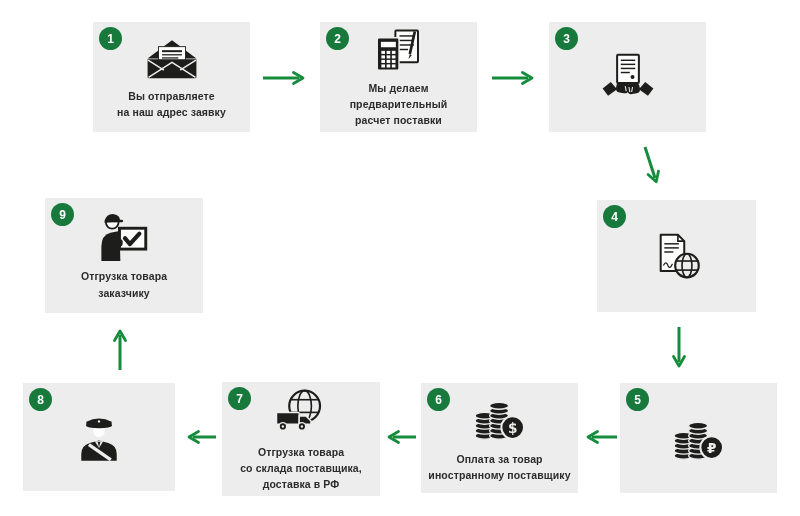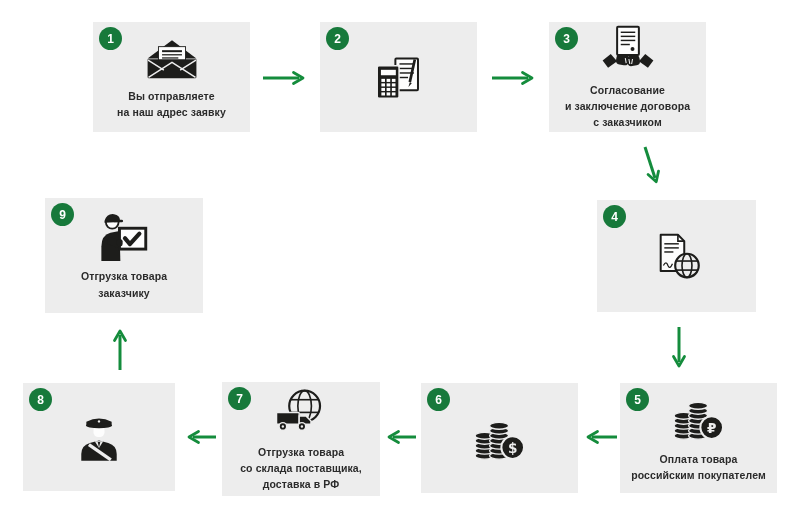--- a/index.html
+++ b/index.html
@@ -90,40 +90,40 @@
           <rect x="18.3" y="32.5" width="4" height="3.4"></rect>
           <rect x="24.1" y="32.5" width="4" height="3.4"></rect>
         <rect x="12.5" y="37.5" width="4" height="3.4"></rect>
           <rect x="18.3" y="37.5" width="4" height="3.4"></rect>
           <rect x="24.1" y="37.5" width="4" height="3.4"></rect>
         <rect x="12.5" y="42.5" width="4" height="3.4"></rect>
           <rect x="18.3" y="42.5" width="4" height="3.4"></rect>
           <rect x="24.1" y="42.5" width="4" height="3.4"></rect>
       </g>
     </svg>
+    <div class="label">Мы делаем
+предварительный
+расчет поставки</div>
   </div>
 
   <div class="step step-3">
     <div class="badge">3</div>
     <svg class="icon" width="58" height="51" viewBox="0 0 64 56">
       <rect x="20" y="3" width="24" height="31" rx="1" fill="#fdfdfd" stroke="#1d1d1b" stroke-width="2.2"></rect>
       <line x1="24" y1="9" x2="40" y2="9" stroke="#1d1d1b" stroke-width="1.6"></line>
       <line x1="24" y1="13.5" x2="40" y2="13.5" stroke="#1d1d1b" stroke-width="1.6"></line>
       <line x1="24" y1="18" x2="40" y2="18" stroke="#1d1d1b" stroke-width="1.6"></line>
       <line x1="24" y1="22.5" x2="34" y2="22.5" stroke="#1d1d1b" stroke-width="1.6"></line>
       <circle cx="37" cy="27.5" r="2.2" fill="#1d1d1b"></circle>
       <polygon points="4,40 13,33 20,41 10,48" fill="#1d1d1b"></polygon>
       <polygon points="60,40 51,33 44,41 54,48" fill="#1d1d1b"></polygon>
       <rect x="19" y="33.5" width="14" height="11.5" rx="4.5" fill="#1d1d1b" transform="rotate(10 26 39)"></rect>
       <rect x="31" y="34.5" width="14" height="11.5" rx="4.5" fill="#1d1d1b" transform="rotate(-10 38 40)"></rect>
       <path d="M29,37.5 l1,5.5 M33,38.5 l1,5.5 M37,38.5 l-1,5.5" stroke="#ededed" stroke-width="1.2" fill="none"></path>
     </svg>
-    <div class="label">Согласование
-и заключение договора
-с заказчиком</div>
   </div>
 
   <div class="step step-4">
     <div class="badge">4</div>
     <svg class="icon" width="58" height="51" viewBox="0 0 64 56">
       <path d="M14,4 h19 l7,7 v33 h-26 Z" fill="#fdfdfd" stroke="#1d1d1b" stroke-width="2.2" stroke-linejoin="round"></path>
       <path d="M33,4 v7 h7" fill="none" stroke="#1d1d1b" stroke-width="1.8"></path>
       <line x1="18" y1="14" x2="34" y2="14" stroke="#1d1d1b" stroke-width="1.6"></line>
       <line x1="18" y1="18.5" x2="34" y2="18.5" stroke="#1d1d1b" stroke-width="1.6"></line>
       <line x1="18" y1="23" x2="28" y2="23" stroke="#1d1d1b" stroke-width="1.6"></line>
@@ -148,22 +148,20 @@
           <ellipse cx="31" cy="41.5" rx="10.5" ry="3.8"></ellipse>
         <ellipse cx="31" cy="36" rx="10.5" ry="3.8"></ellipse>
           <ellipse cx="31" cy="30.5" rx="10.5" ry="3.8"></ellipse>
         <ellipse cx="31" cy="25" rx="10.5" ry="3.8"></ellipse>
           <ellipse cx="31" cy="19.5" rx="10.5" ry="3.8"></ellipse>
         <ellipse cx="31" cy="14" rx="10.5" ry="3.8"></ellipse>
       </g>
       <circle cx="46" cy="38" r="12.5" fill="#1d1d1b" stroke="#ededed" stroke-width="2.2"></circle>
       <text x="46" y="43.5" text-anchor="middle" font-family="DejaVu Sans, sans-serif" font-size="15" font-weight="bold" fill="#ededed">₽</text>
     </svg>
-    <div class="label">Оплата товара
-российским покупателем</div>
   </div>
 
   <div class="step step-6">
     <div class="badge">6</div>
     <svg class="icon" width="58" height="51" viewBox="0 0 64 56">
       <g fill="#1d1d1b" stroke="#ededed" stroke-width="1.5">
         <ellipse cx="15" cy="47" rx="10.5" ry="3.8"></ellipse>
           <ellipse cx="15" cy="41.5" rx="10.5" ry="3.8"></ellipse>
         <ellipse cx="15" cy="36" rx="10.5" ry="3.8"></ellipse>
           <ellipse cx="15" cy="30.5" rx="10.5" ry="3.8"></ellipse>
@@ -172,20 +170,22 @@
           <ellipse cx="31" cy="41.5" rx="10.5" ry="3.8"></ellipse>
         <ellipse cx="31" cy="36" rx="10.5" ry="3.8"></ellipse>
           <ellipse cx="31" cy="30.5" rx="10.5" ry="3.8"></ellipse>
         <ellipse cx="31" cy="25" rx="10.5" ry="3.8"></ellipse>
           <ellipse cx="31" cy="19.5" rx="10.5" ry="3.8"></ellipse>
         <ellipse cx="31" cy="14" rx="10.5" ry="3.8"></ellipse>
       </g>
       <circle cx="46" cy="38" r="12.5" fill="#1d1d1b" stroke="#ededed" stroke-width="2.2"></circle>
       <text x="46" y="43.5" text-anchor="middle" font-family="DejaVu Sans, sans-serif" font-size="15" font-weight="bold" fill="#ededed">$</text>
     </svg>
+    <div class="label">Оплата за товар
+иностранному поставщику</div>
   </div>
 
   <div class="step step-7">
     <div class="badge">7</div>
     <svg class="icon" width="58" height="51" viewBox="0 0 64 56">
       <circle cx="36" cy="22" r="17" fill="none" stroke="#1d1d1b" stroke-width="2.4"></circle>
       <ellipse cx="36" cy="22" rx="7.5" ry="17" fill="none" stroke="#1d1d1b" stroke-width="1.8"></ellipse>
       <line x1="21" y1="15" x2="51" y2="15" stroke="#1d1d1b" stroke-width="1.8"></line>
       <line x1="20" y1="29" x2="52" y2="29" stroke="#1d1d1b" stroke-width="1.8"></line>
       <rect x="5" y="29" width="25" height="13" rx="1" fill="#1d1d1b" stroke="#ededed" stroke-width="1.6"></rect>

